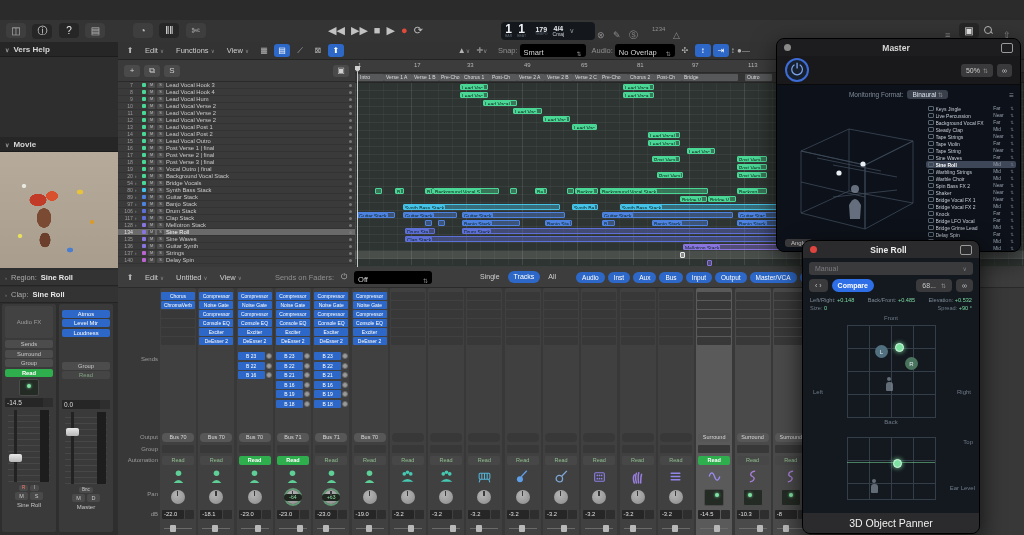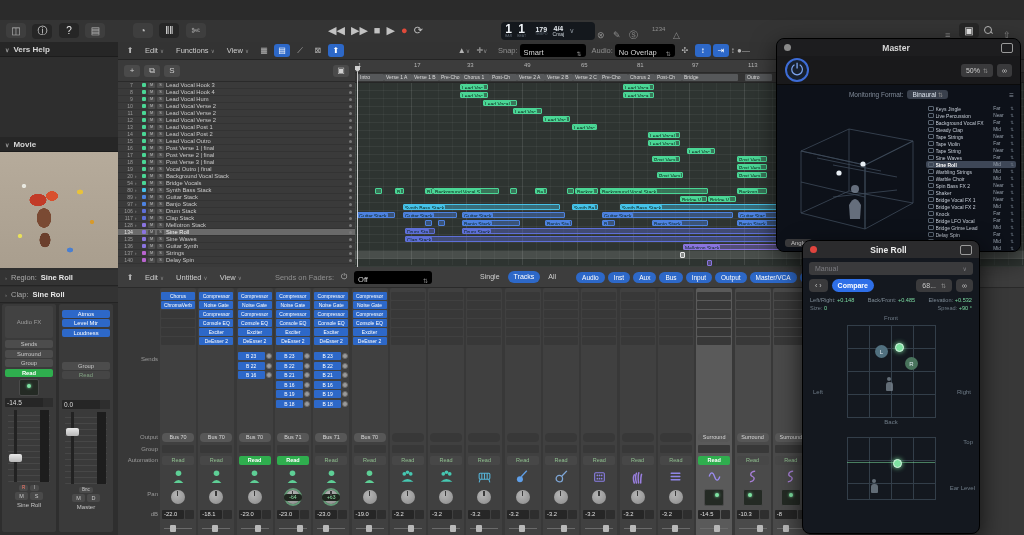--- a/index.html
+++ b/index.html
@@ -1782,15 +1782,16 @@
     <span class="pbadge r" style="left:102px;top:116px">R</span>
     <span class="pdot" style="left:92px;top:102px"></span>
     <span class="pperson" style="left:81px;top:136px"></span>
     <div class="pg-lab" style="left:0;right:0;top:178px;text-align:center">Back</div>
     <div class="pgrid" style="top:196px;height:62px"></div>
     <div class="pg-lab" style="right:6px;top:198px">Top</div>
     <div class="pg-lab" style="right:4px;top:244px">Ear Level</div>
     <div class="hline" style="left:44px;width:88px;top:221px"></div>
     <span class="pdot" style="left:90px;top:218px"></span>
     <span class="pperson" style="left:66px;top:238px"></span>
+    <div id="pw-footer">3D Object Panner</div>
   </div>
 
 </div>
 
 </body></html>

